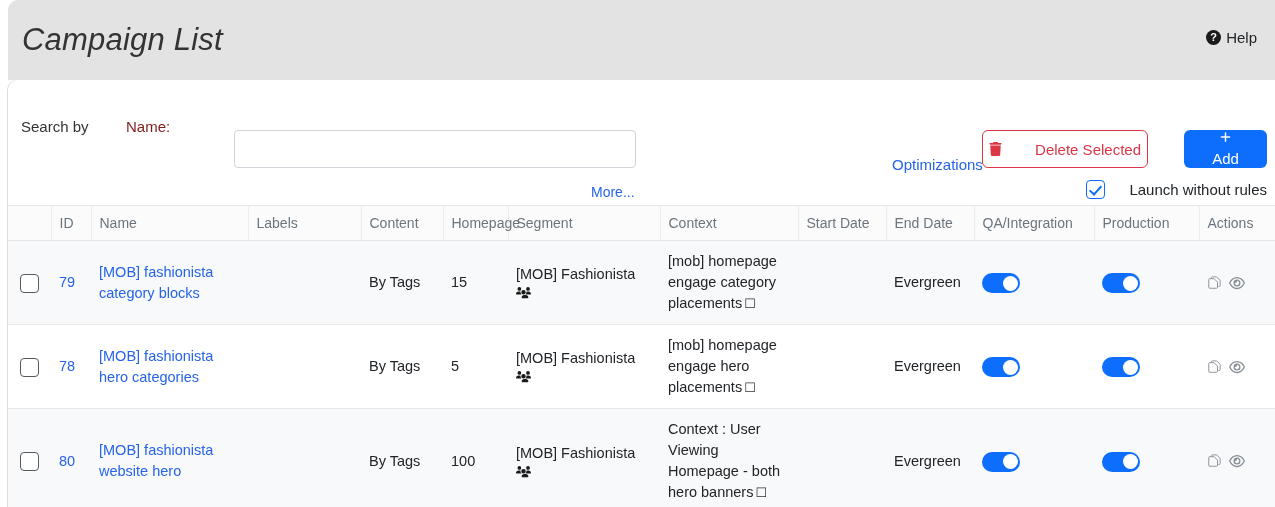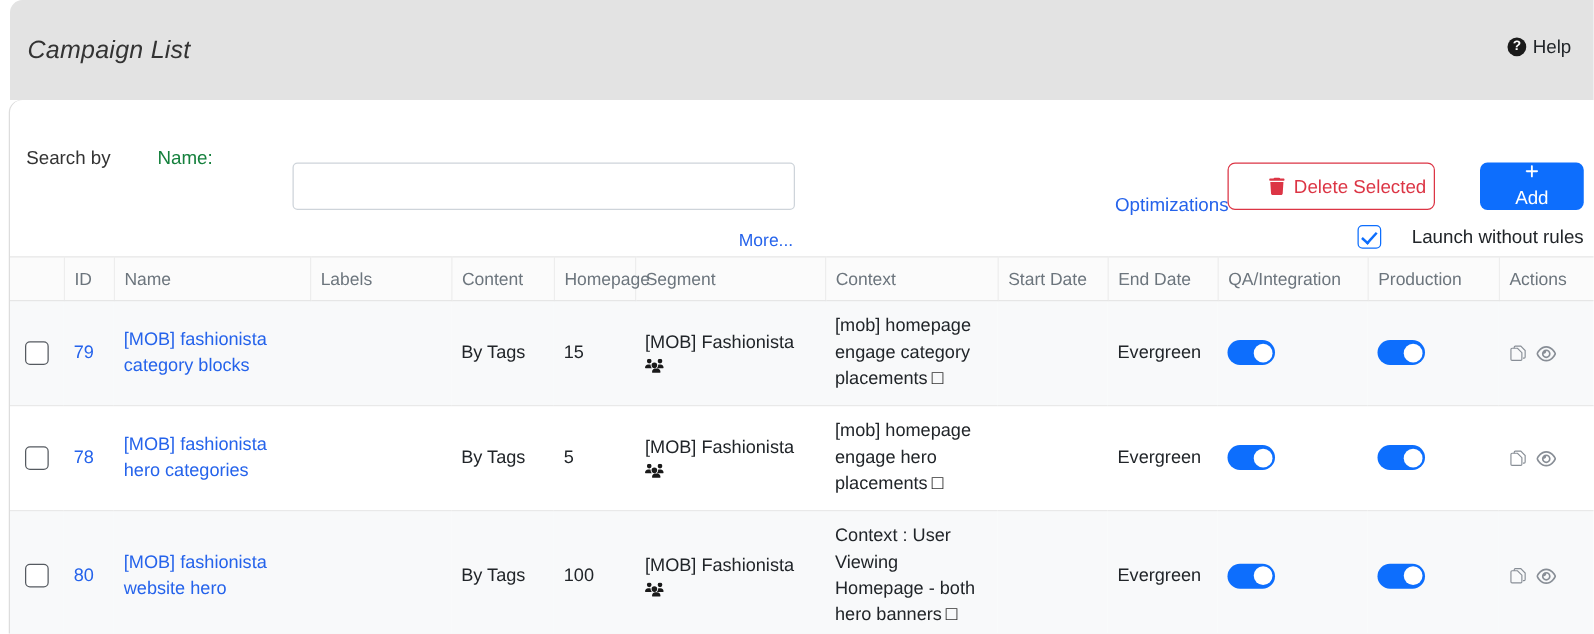--- a/index.html
+++ b/index.html
@@ -25,21 +25,21 @@
     height: 80px;
     background: #e3e3e3;
     border-top-left-radius: 10px;
     display: flex;
     align-items: center;
   }
   .page-title {
     font-family: "Liberation Sans", sans-serif;
     font-style: italic;
     font-weight: 400;
-    font-size: 20px;
+    font-size: 31px;
     color: #333333;
     margin-left: 14px;
     letter-spacing: 0.2px;
   }
   .help-link {
     position: absolute;
     right: 18px;
     top: 29px;
     display: flex;
     align-items: center;
@@ -86,21 +86,21 @@
     position: absolute;
     left: 13px; top: 14px;
     font-size: 15px;
     color: #333333;
     text-align: center;
   }
   .name-label {
     position: absolute;
     left: 118px; top: 14px;
     font-size: 15px;
-    color: #15803d;
+    color: #7f1d1d;
   }
   .search-input {
     position: absolute;
     left: 226px; top: 26px;
     width: 402px;
     height: 38px;
     border: 1px solid #ced4da;
     border-radius: 4px;
     font-size: 14px;
     padding: 0 10px;
@@ -130,21 +130,21 @@
     left: 974px; top: 26px;
     width: 166px; height: 38px;
     border: 1px solid #dc3545;
     border-radius: 6px;
     background: #ffffff;
     color: #dc3545;
     font-size: 15px;
     font-family: "Liberation Sans", sans-serif;
     display: flex;
     align-items: center;
-    justify-content: flex-end;
+    justify-content: space-between;
     gap: 7px;
     cursor: pointer;
   }
   .btn-add {
     position: absolute;
     left: 1176px; top: 26px;
     width: 83px; height: 38px;
     border: none;
     border-radius: 6px;
     background: #0d6efd;

